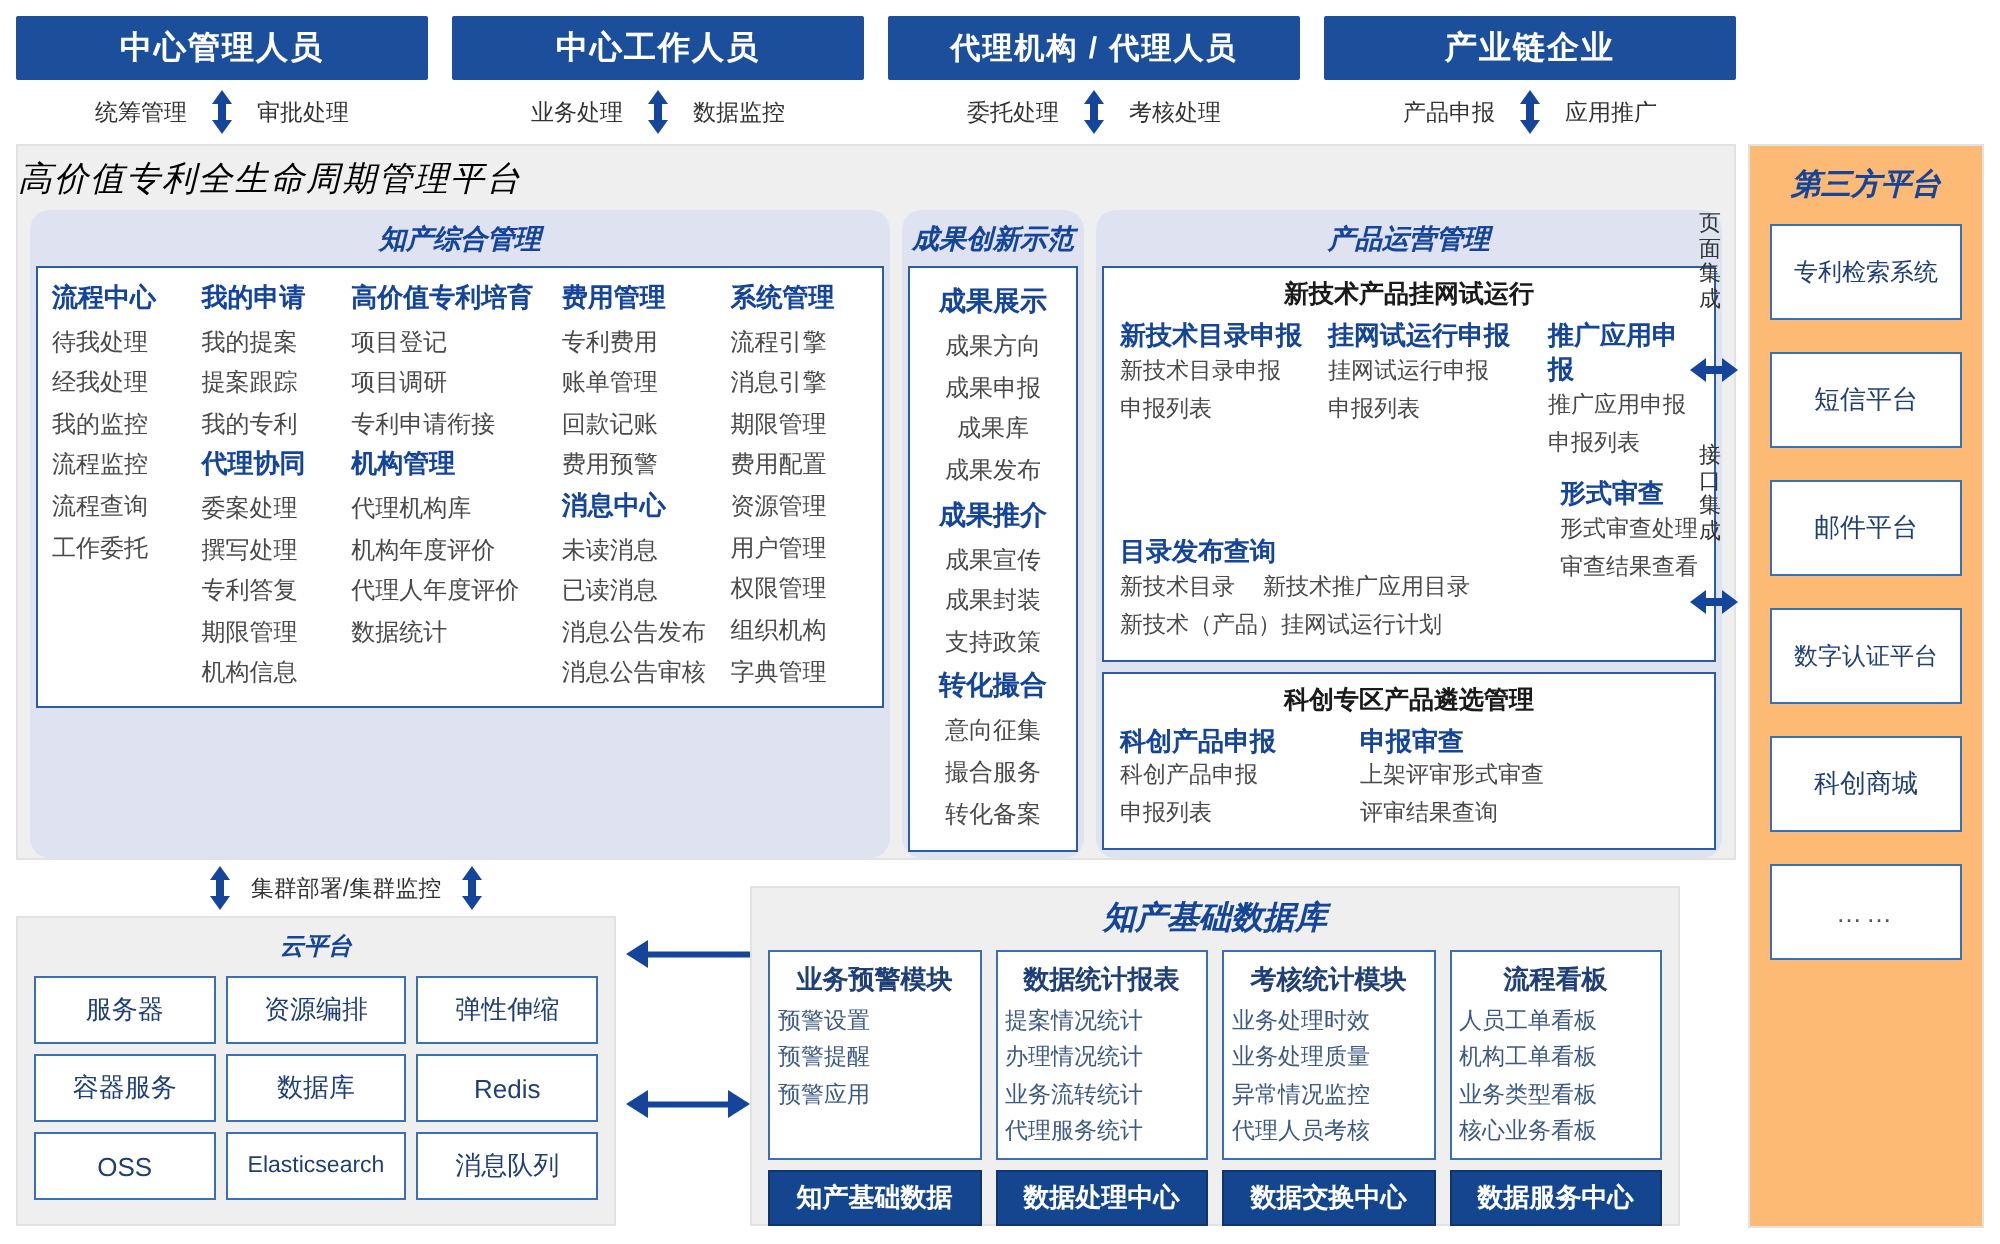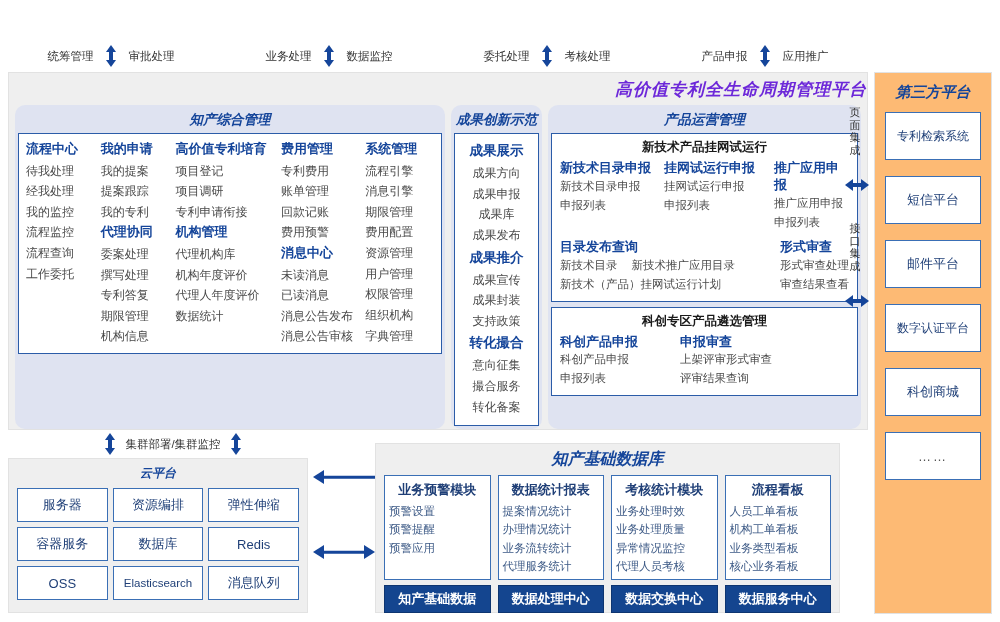--- a/index.html
+++ b/index.html
@@ -34,22 +34,22 @@
   .vdarrow::before { top:0; border-bottom:7px solid #15459a; }
   .vdarrow::after { bottom:0; border-top:7px solid #15459a; }
   .vdarrow i { position:absolute; left:50%; top:5px; transform:translateX(-50%); width:4px; height:12px; background:#15459a; }
 
   
   .platform {
     position:absolute; left:8px; top:72px; width:860px; height:358px;
     background:#efefef; border:1px solid #e2e2e2;
   }
   .platform-title {
-    text-align:right; font-size:17px; font-weight:bold; font-style:italic;
-    color:#6d28d9; padding:5px 0 4px; letter-spacing:1px;
+    text-align:left; font-size:17px; font-weight:normal; font-style:italic;
+    color:#000000; padding:5px 0 4px; letter-spacing:1px;
   }
   .sections { display:flex; gap:6px; padding:0 6px 6px; }
 
   .sec { background:#dfe3f1; padding:3px;border-radius:10px; }
   .sec-title {
     text-align:center; font-size:13.5px; font-weight:bold; font-style:italic;
     color:#15459a; padding:3px 0 4px;
   }
   .sec-body { background:#fff; border:1px solid #2b5ca8; padding:6px 7px; }
 
@@ -78,21 +78,21 @@
   
   .sec-cpyy { display:flex; flex-direction:column; }
   .cpyy-body { background:transparent; border:none; padding:0; display:flex; flex-direction:column; gap:5px; flex:1; }
   .subbox { background:#fff; border:1px solid #2b5ca8; padding:5px 8px 7px; }
   .subbox-title { text-align:center; font-size:12.5px; font-weight:bold; color:#1a1a1a; margin-bottom:4px; }
   .subcols { display:flex; }
   .sc1 { width:104px; } .sc2 { width:110px; } .sc3 { flex:1; }
   .sub-grp { font-size:13px; font-weight:bold; color:#15459a; line-height:1.3; }
   .sub-lnk { font-size:11.5px; color:#4a4a4a; line-height:1.65; white-space:nowrap; }
   .row2 { display:flex; margin-top:7px; }
-  .r2a { width:220px; } .r2b { flex:1; }
+  .r2a { width:220px;margin-top:29px; } .r2b { flex:1; }
   .inline2 { display:flex; gap:14px; }
 
   .subbox2 .subcols .sc1 { width:120px; }
   .subbox2 .subcols .sc2 { flex:1; }
 
   
   .integ { position:absolute; left:845px; top:100px; width:24px; height:300px; }
   .vtxt { position:absolute; width:14px; font-size:11px; color:#333; line-height:1.15; text-align:center; left:3px; }
   .vtxt span { display:block; }
   .hdarrow { position:absolute; left:0px; width:24px; height:13px; }
@@ -164,20 +164,34 @@
     margin-top:5px; height:28px; background:#14458f; color:#fff;
     display:flex; align-items:center; justify-content:center;
     font-size:13px; font-weight:bold; border:1px solid #0e3570;text-align:center;
   }
 </style>
 </head>
 <body>
 
 <div class="root">
 
+  <div class="roles">
+    <div class="role">
+        <span>中心管理人员</span>
+      </div>
+    <div class="role">
+        <span>中心工作人员</span>
+      </div>
+    <div class="role r3">
+        <span>代理机构 / 代理人员</span>
+      </div>
+    <div class="role">
+        <span>产业链企业</span>
+      </div>
+  </div>
 
   <div class="rolearrows">
     <div class="ra">
       <span>统筹管理</span>
       <span class="vdarrow">
           <i></i>
         </span>
       <span>审批处理</span>
     </div>
     <div class="ra">

